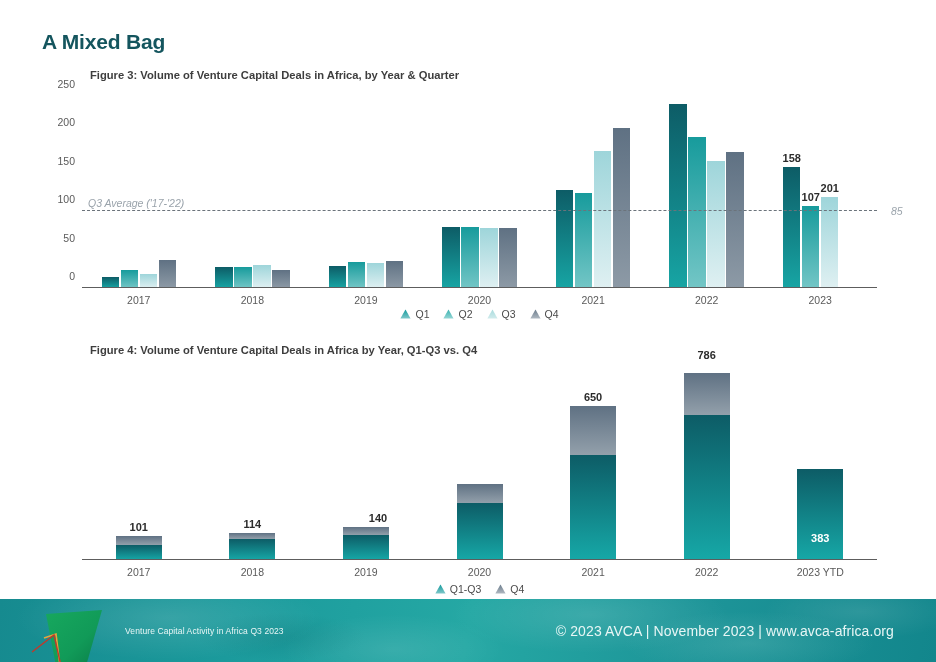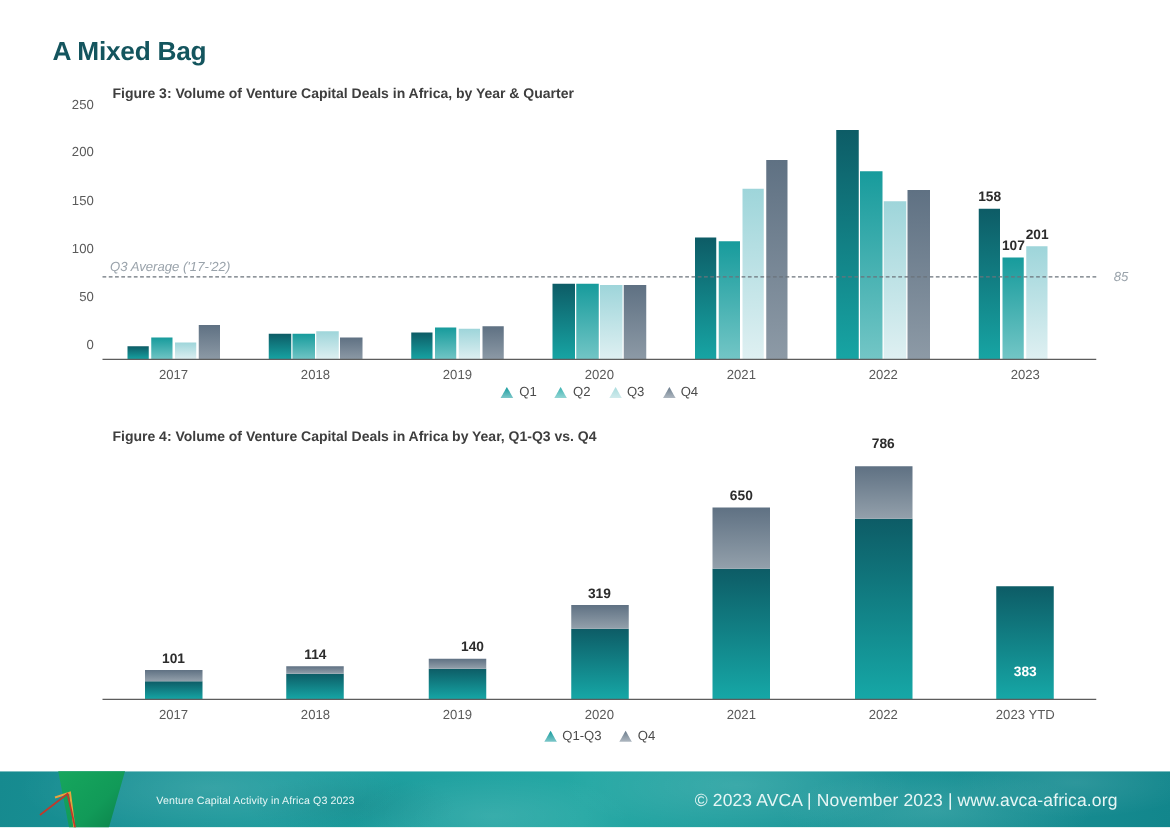--- a/index.html
+++ b/index.html
@@ -85,21 +85,21 @@
     position: absolute; display: flex; gap: 14px;
     align-items: center; justify-content: center;
     font-size: 10.5px; color: #4a4a4a;
   }
   .legend-item { display: flex; align-items: center; gap: 4px; }
   .legend-marker { display: block; width: 11px; height: 10px; }
 
   
   .footer {
     position: absolute; left: 0; bottom: 0;
-    width: 936px; height: 45px;
+    width: 936px; height: 63px;
     overflow: hidden;
     text-align: center;
   }
   .footer-bg {
     position: absolute; inset: 0;
     background:
       radial-gradient(ellipse 220px 60px at 18% 30%, rgba(255,255,255,0.13), transparent 70%),
       radial-gradient(ellipse 160px 50px at 42% 80%, rgba(255,255,255,0.10), transparent 70%),
       radial-gradient(ellipse 200px 55px at 63% 25%, rgba(255,255,255,0.12), transparent 70%),
       radial-gradient(ellipse 180px 45px at 80% 70%, rgba(140,210,205,0.22), transparent 70%),
@@ -171,21 +171,21 @@
       <div class="bar" style="left: 700.964px; width: 17.5px; height: 121.344px; background: linear-gradient(rgb(13, 92, 102), rgb(23, 165, 164));">
         <span class="bar-value">158</span>
       </div>
       <div class="bar" style="left: 719.964px; width: 17.5px; height: 82.176px; background: linear-gradient(rgb(23, 155, 156), rgb(115, 198, 198));">
         <span class="bar-value">107</span>
       </div>
       <div class="bar" style="left: 738.964px; width: 17.5px; height: 90.624px; background: linear-gradient(rgb(158, 213, 218), rgb(223, 240, 242));">
         <span class="bar-value">201</span>
       </div>
       <div class="xlabel" style="left: 738.214px;">2023</div>
-      <div class="avg-line" style="bottom: 66px; font-style: italic;">
+      <div class="avg-line" style="bottom: 77px; font-style: italic;">
         <span class="avg-label">Q3 Average ('17-'22)</span>
         <span class="avg-value">85</span>
       </div>
     </div>
   <div class="axis-line"></div>
 </div>
 
 <div class="legend" id="legend3" style="left:82px; top:308px; width:795px;">
     <div class="legend-item">
       <svg class="legend-marker" viewBox="0 0 11 10">
@@ -252,23 +252,20 @@
       </div>
       <div class="xlabel" style="left: 170.357px;">2018</div>
       <div class="bar" style="left: 260.929px; width: 46px; height: 24.9375px; bottom: 0px; background: linear-gradient(to top, rgb(22, 168, 167), rgb(13, 92, 102));"></div>
       <div class="bar" style="left: 260.929px; width: 46px; height: 8.3125px; bottom: 24.9375px; background: linear-gradient(to top, rgb(147, 160, 171), rgb(95, 113, 131));"></div>
       <div class="bar" style="left: 273px; width: 46px; height: 33.25px; background: transparent; pointer-events: none;">
         <span class="bar-value">140</span>
       </div>
       <div class="xlabel" style="left: 283.929px;">2019</div>
       <div class="bar" style="left: 374.5px; width: 46px; height: 57.2375px; bottom: 0px; background: linear-gradient(to top, rgb(22, 168, 167), rgb(13, 92, 102));"></div>
       <div class="bar" style="left: 374.5px; width: 46px; height: 18.525px; bottom: 57.2375px; background: linear-gradient(to top, rgb(147, 160, 171), rgb(95, 113, 131));"></div>
-      <div class="bar" style="left: 374.5px; width: 46px; height: 75.7625px; background: transparent; pointer-events: none;">
-        <span class="bar-value">319</span>
-      </div>
       <div class="xlabel" style="left: 397.5px;">2020</div>
       <div class="bar" style="left: 488.071px; width: 46px; height: 104.737px; bottom: 0px; background: linear-gradient(to top, rgb(22, 168, 167), rgb(13, 92, 102));"></div>
       <div class="bar" style="left: 488.071px; width: 46px; height: 49.6375px; bottom: 104.737px; background: linear-gradient(to top, rgb(147, 160, 171), rgb(95, 113, 131));"></div>
       <div class="bar" style="left: 488.071px; width: 46px; height: 154.375px; background: transparent; pointer-events: none;">
         <span class="bar-value">650</span>
       </div>
       <div class="xlabel" style="left: 511.071px;">2021</div>
       <div class="bar" style="left: 601.643px; width: 46px; height: 144.637px; bottom: 0px; background: linear-gradient(to top, rgb(22, 168, 167), rgb(13, 92, 102));"></div>
       <div class="bar" style="left: 601.643px; width: 46px; height: 42.0375px; bottom: 144.637px; background: linear-gradient(to top, rgb(147, 160, 171), rgb(95, 113, 131));"></div>
       <div class="bar" style="left: 601.643px; width: 46px; height: 196px; background: transparent; pointer-events: none;">

